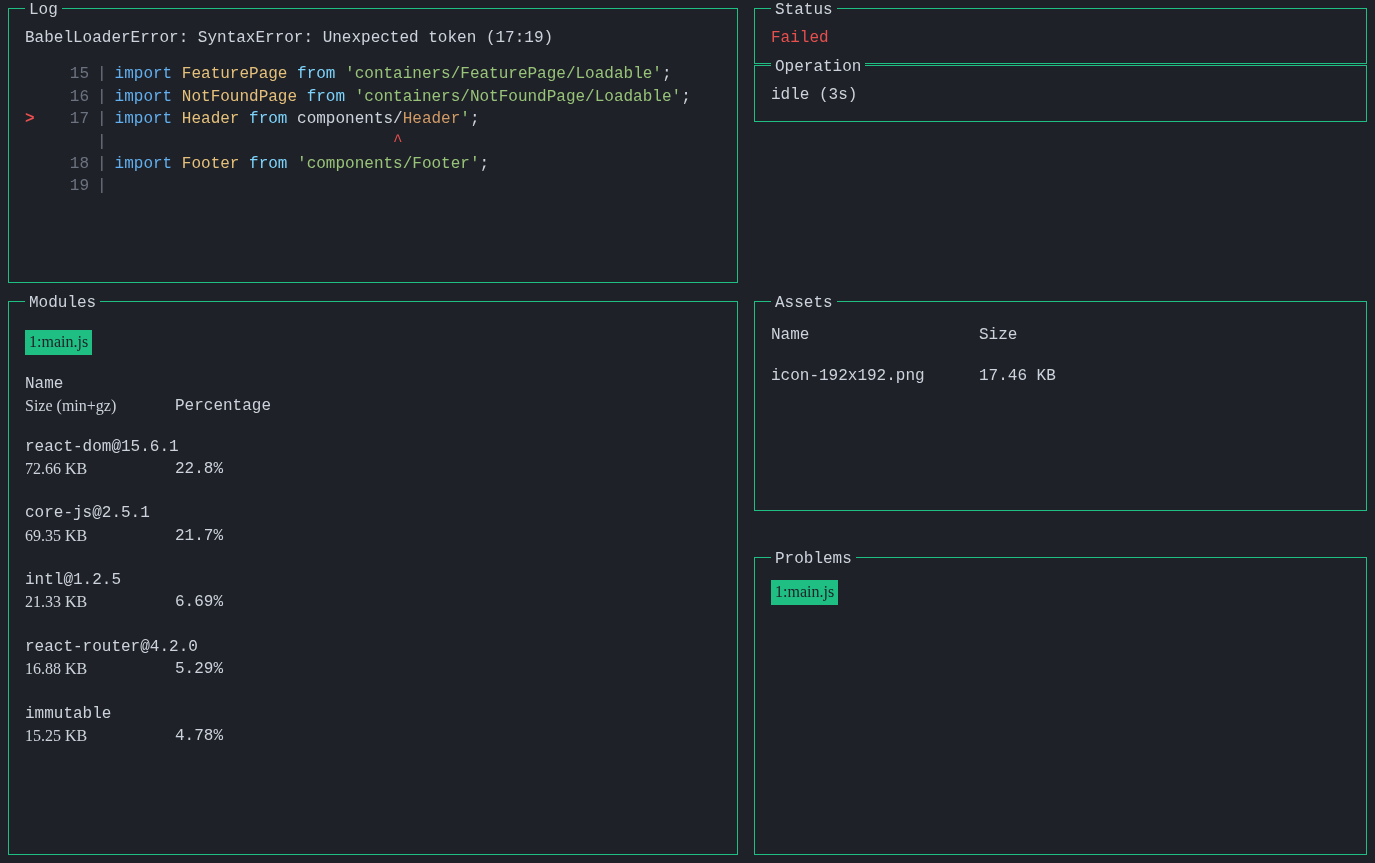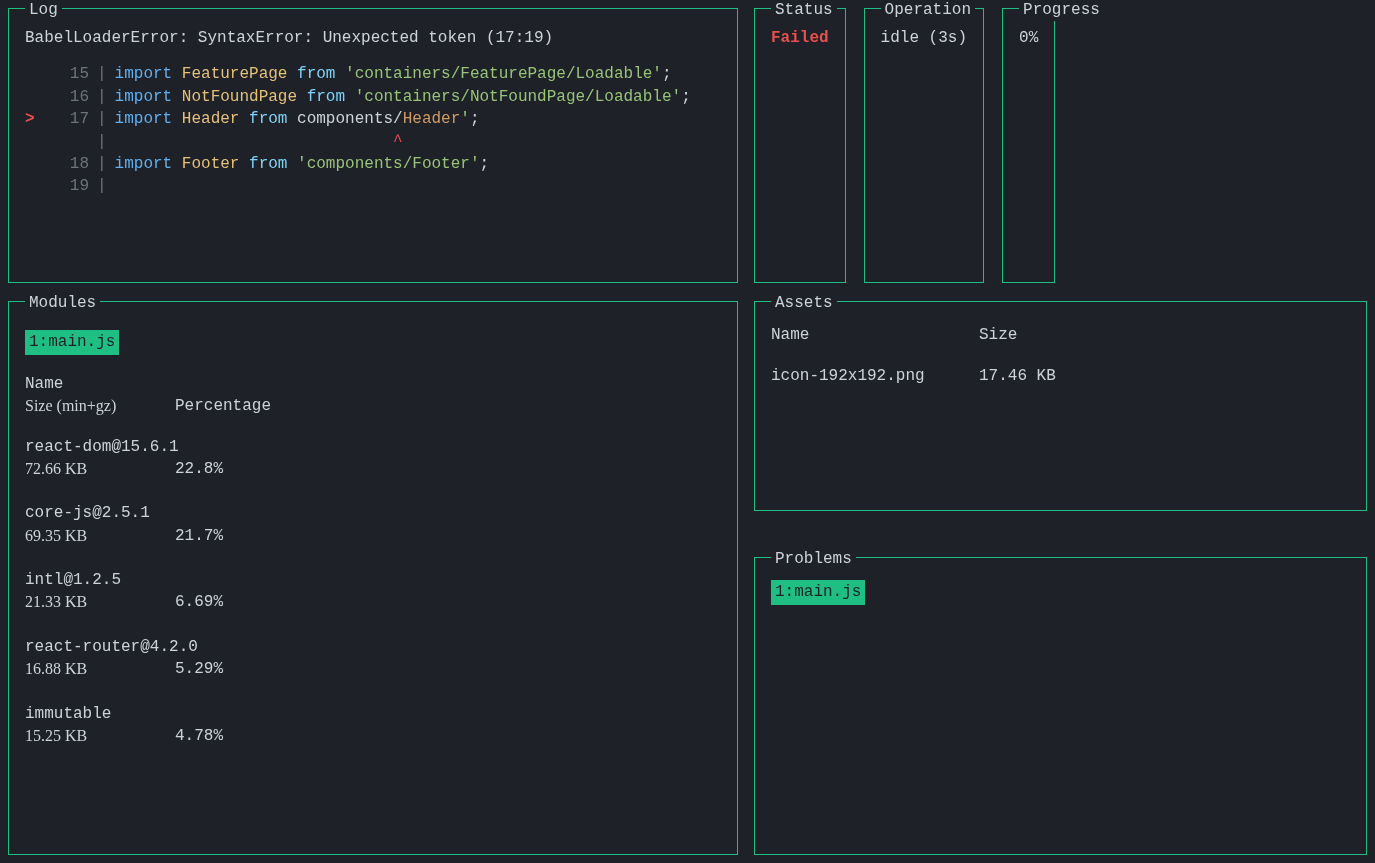--- a/index.html
+++ b/index.html
@@ -27,43 +27,44 @@
 }
 .panel-title {
   position: absolute;
   top: -10px;
   left: 16px;
   background: #1e2127;
   padding: 0 4px;
   color: #cdd3dc;
 }
 .log-panel { grid-column: 1; grid-row: 1; }
-.right-col { grid-column: 2; grid-row: 1; display: flex; flex-direction: row; gap: 18px; }
+.right-col { grid-column: 2; grid-row: 1; display: flex; flex-direction: column; gap: 1px; }
 .modules-panel { grid-column: 1; grid-row: 2; }
 .right-col2 { grid-column: 2; grid-row: 2; display: flex; flex-direction: column; gap: 26px; }
 .small-panel { padding: 18px 16px 14px; }
-.status-failed { color: #e84f4f; font-weight: bold; text-align: right; }
+.status-failed { color: #e84f4f; font-weight: normal; }
 .log-error { color: #cdd3dc; margin-bottom: 14px; }
 .code-line { display: flex; align-items: baseline; white-space: pre; }
 .gutter { width: 44px; text-align: right; color: #6c7380; }
 .gutter-err { color: #e84f4f; font-weight: bold; width: 20px; text-align: left; }
 .gutter-space { width: 20px; }
 .sep { color: #6c7380; margin: 0 8px; }
 .kw-import { color: #61afef; }
 .kw-from { color: #7dd3fc; }
 .ident { color: #e5c07b; }
 .str { color: #98c379; }
 .str-err { color: #d19a66; }
 .plain { color: #cdd3dc; }
 .caret-mark { color: #e84f4f; }
 .chip {
   background: #1fbf84;
   color: #1e2127;
   padding: 1px 4px;
   display: inline-block;
+  font-family: Liberation Serif, serif;
 }
 .modules-body { margin-top: 10px; }
 .mod-header { margin-bottom: 18px; }
 .mod-row { margin-bottom: 22px; }
 .mod-name { color: #cdd3dc; }
 .mod-stats { display: flex; }
 .mod-size { width: 150px; font-family: Liberation Serif, serif; }
 .mod-pct { }
 .assets-header { display: flex; margin-bottom: 18px; margin-top: 4px; }
 .asset-name-col { width: 208px; }
@@ -90,24 +91,20 @@
   </div>
 
   <div class="right-col">
     <div class="panel small-panel">
       <div class="panel-title">Status</div>
       <div class="status-failed">Failed</div>
     </div>
     <div class="panel small-panel">
       <div class="panel-title">Operation</div>
       <div class="operation-text">idle (3s)</div>
-    </div>
-    <div class="panel small-panel">
-      <div class="panel-title">Progress</div>
-      <div class="operation-text">0%</div>
     </div>
   </div>
 
   <div class="panel modules-panel">
     <div class="panel-title">Modules</div>
     <div class="modules-body">
       <span class="chip">1:main.js</span>
       <div class="mod-header" style="margin-top:18px;">
         <div>Name</div>
         <div class="mod-stats">

